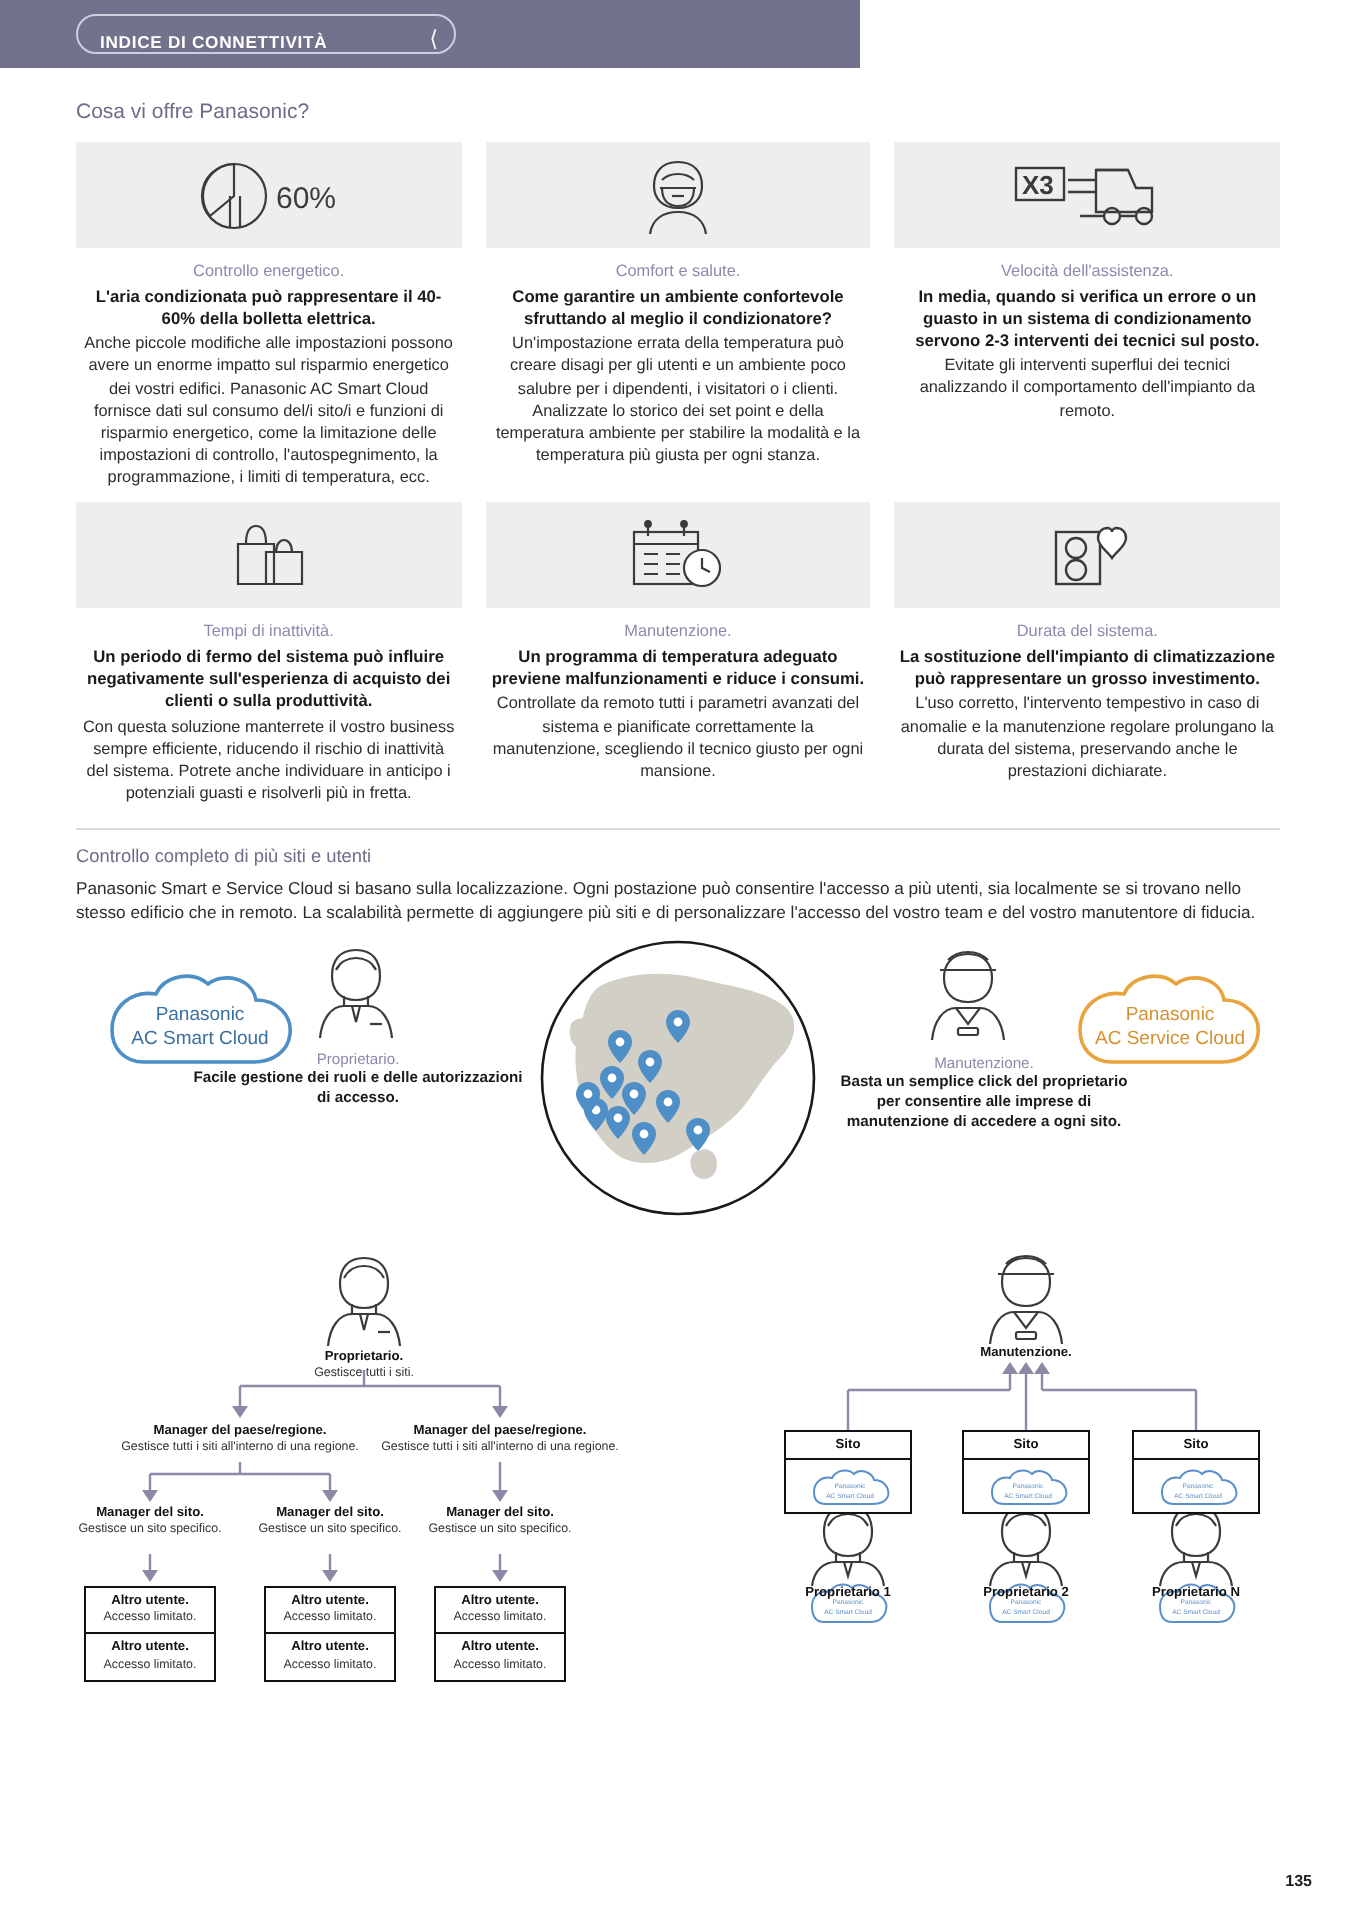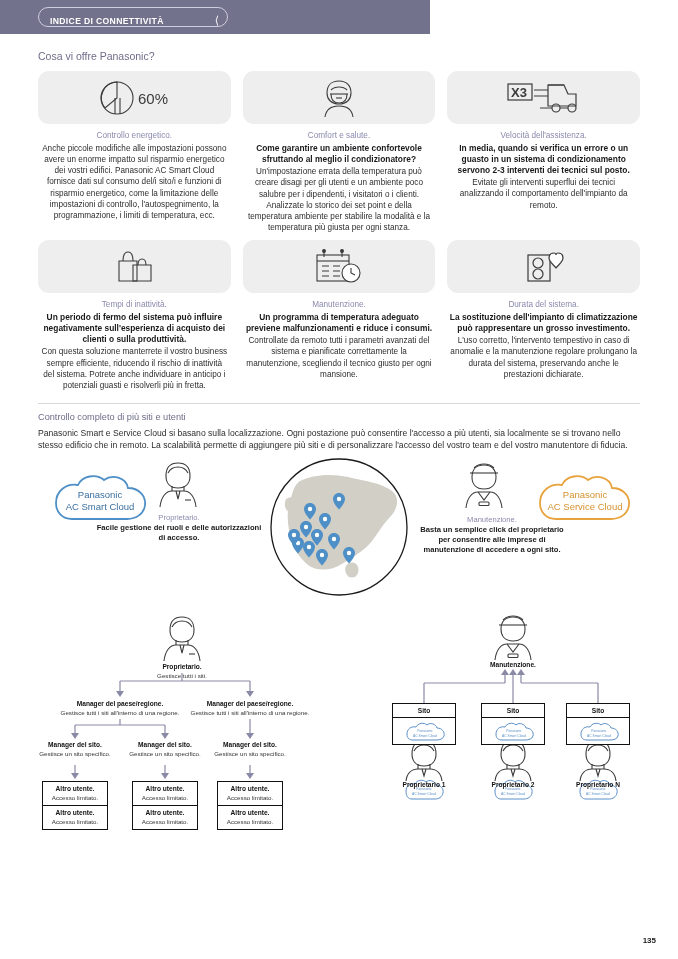--- a/index.html
+++ b/index.html
@@ -48,21 +48,21 @@
 
   
   .cards {
     display: grid; grid-template-columns: repeat(3, 1fr);
     column-gap: 12px; row-gap: 7px;
     padding: 9px 38px 0 38px;
   }
   .card { display: flex; flex-direction: column; }
   .card-icon {
     background: #eeeeee; height: 53px;
-    display: flex; align-items: center; justify-content: center; border-radius: 11px;
+    display: flex; align-items: center; justify-content: center;
   }
   .card-icon svg { display: block; }
   .card-body { text-align: center; padding: 7px 2px 0 2px; }
   .card-kicker {
     color: #8b8aad; font-size: 8.2px; margin-bottom: 3px;
   }
   .card-lead {
     font-weight: bold; font-size: 8.4px; line-height: 1.32;
     color: #1a1a1a; margin-bottom: 1px;
   }
@@ -143,20 +143,21 @@
       <div class="card-icon">
         <svg width="86" height="40" viewBox="0 0 86 40">
           <circle cx="26" cy="20" r="16" fill="none" stroke="#3b3b3b" stroke-width="1.1"></circle>
           <path d="M26 4 A16 16 0 0 0 14 30 L26 20 Z" fill="none" stroke="#3b3b3b" stroke-width="1.1"></path>
           <path d="M24 20 L24 36 M29 20 L29 36" stroke="#3b3b3b" stroke-width="1.1" fill="none"></path>
           <text x="47" y="26" font-size="15" fill="#3b3b3b">60%</text>
         </svg>
       </div>
       <div class="card-body">
         <div class="card-kicker">Controllo energetico.</div>
+        <div class="card-lead">L'aria condizionata può rappresentare il 40-60% della bolletta elettrica.</div>
         <div class="card-text">Anche piccole modifiche alle impostazioni possono avere un enorme impatto sul risparmio energetico dei vostri edifici. Panasonic AC Smart Cloud fornisce dati sul consumo del/i sito/i e funzioni di risparmio energetico, come la limitazione delle impostazioni di controllo, l'autospegnimento, la programmazione, i limiti di temperatura, ecc.</div>
       </div>
     </div>
 
     <div class="card">
       <div class="card-icon">
         <svg width="60" height="42" viewBox="0 0 60 42" fill="none" stroke="#3b3b3b" stroke-width="1.1">
           <path d="M30 4 C22 4 18 9 18 16 C18 22 22 27 30 27 C38 27 42 22 42 16 C42 9 38 4 30 4Z"></path>
           <path d="M22 13 C24 11 27 10 30 10 C33 10 36 11 38 13"></path>
           <path d="M21 17 L39 17"></path>

